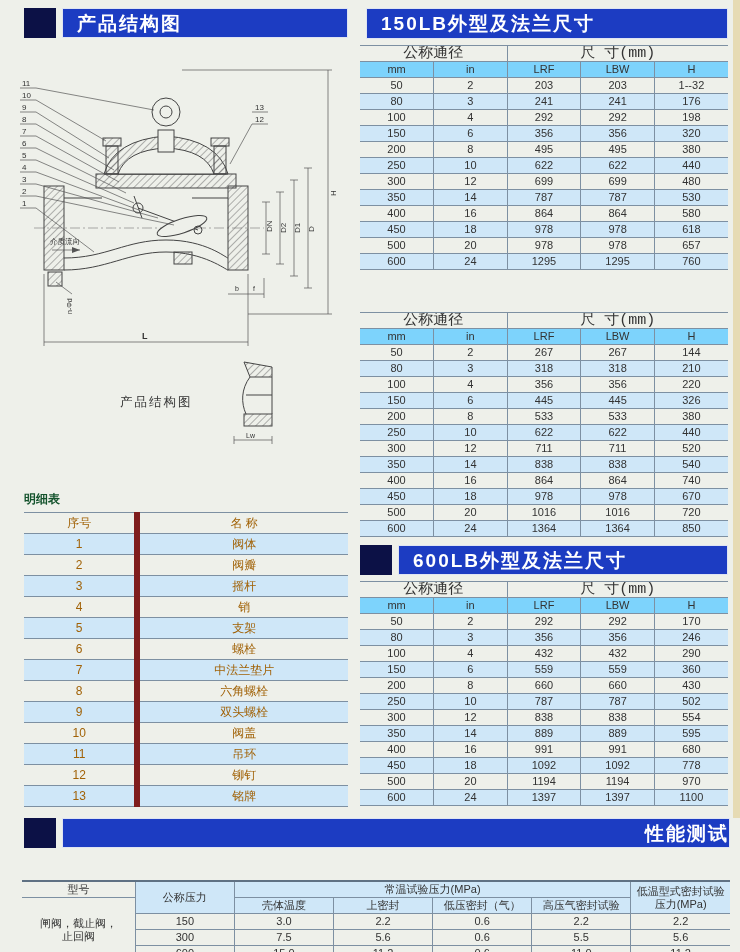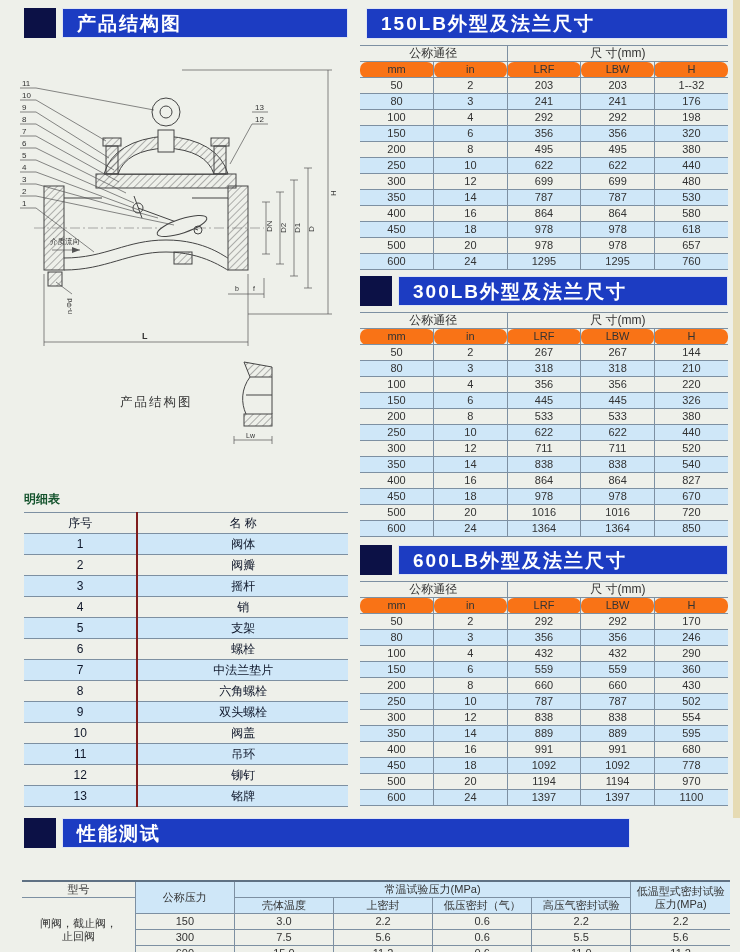--- a/index.html
+++ b/index.html
@@ -15,30 +15,30 @@
                font-size:19px;line-height:29px;padding-left:14px;letter-spacing:2px;
                border:1px solid #dfe4f2;box-sizing:border-box;white-space:nowrap;}
 
   
   table{border-collapse:collapse;table-layout:fixed;}
   .dim-table{position:absolute;left:360px;width:368px;}
   .dim-table th,.dim-table td{border:1px solid #7d90a2;font-size:11px;font-weight:normal;
        text-align:center;padding:1px 0;color:#333;height:13px;line-height:13px;overflow:hidden;}
   .dim-table tr>*:first-child{border-left:0;}
   .dim-table tr>*:last-child{border-right:0;}
-  .dim-table thead .grp th{background:transparent;font-size:12px;}
-  .dim-table thead .cols th{background:#f97316;border-radius:7px;}
+  .dim-table thead .grp th{background:transparent;font-size:15px;font-family:Liberation Mono, monospace;}
+  .dim-table thead .cols th{background:#7dd3fc;}
   .dim-table tbody tr.alt td{background:#cfe7f8;}
 
   
   .parts-title{position:absolute;left:24px;top:491px;font-size:12px;font-weight:bold;color:#14532d;}
   .parts-table{position:absolute;left:24px;top:512px;width:324px;}
   .parts-table th,.parts-table td{border-top:1px solid #7d90a2;border-bottom:1px solid #7d90a2;
-       font-size:12px;font-weight:normal;text-align:center;color:#0f172a;padding:2.5px 0;line-height:15px;}
-  .parts-table tr>*+*{border-left:2px solid #7f1d1d;margin-left:36px;}
+       font-size:12px;font-weight:normal;text-align:center;color:#a16207;padding:2.5px 0;line-height:15px;}
+  .parts-table tr>*+*{border-left:6px solid #7f1d1d;margin-left:36px;}
   .parts-table tbody tr.alt td{background:#cfe7f8;}
 
   
   .perf-table{position:absolute;left:22px;top:880px;width:708px;}
   .perf-table th,.perf-table td{border:1px solid #7d90a2;font-size:11px;font-weight:normal;
        text-align:center;color:#333;padding:1px 2px;line-height:13px;}
   .perf-table tr>*:first-child{border-left:0;}
   .perf-table tr>*:last-child{border-right:0;}
   .perf-table .hd{background:#cfe7f8;}
   .perf-table{border-top:2px solid #5f7183;border-bottom:2px solid #5f7183;}
@@ -372,24 +372,20 @@
         <tr class="alt">
           <td>600</td>
           <td>24</td>
           <td>1295</td>
           <td>1295</td>
           <td>760</td>
         </tr>
       </tbody>
   </table>
 
-  <div class="secbar" style="top:276px;left:360px;width:368px;">
-    <div class="sq"></div>
-    <div class="bar"><span>300LB外型及法兰尺寸</span></div>
-  </div>
   <table class="dim-table" style="top:312px;">
     <colgroup>
         <col>
         <col>
         <col>
         <col>
         <col>
       </colgroup>
     <thead>
       <tr class="grp">
@@ -459,21 +455,21 @@
           <td>14</td>
           <td>838</td>
           <td>838</td>
           <td>540</td>
         </tr>
         <tr>
           <td>400</td>
           <td>16</td>
           <td>864</td>
           <td>864</td>
-          <td>827</td>
+          <td>740</td>
         </tr>
         <tr class="alt">
           <td>450</td>
           <td>18</td>
           <td>978</td>
           <td>978</td>
           <td>670</td>
         </tr>
         <tr>
           <td>500</td>
@@ -598,21 +594,21 @@
         <tr class="alt">
           <td>600</td>
           <td>24</td>
           <td>1397</td>
           <td>1397</td>
           <td>1100</td>
         </tr>
       </tbody>
   </table>
 
-  <div class="secbar" style="top:818px;left:24px;width:606px;">
+  <div class="secbar" style="top:818px;left:24px;width:706px;text-align:right;">
     <div class="sq"></div>
     <div class="bar"><span>性能测试</span></div>
   </div>
   <table class="perf-table">
     <colgroup>
       <col style="width:16%">
         <col style="width:14%">
         <col style="width:14%">
         <col style="width:14%">
       <col style="width:14%">

